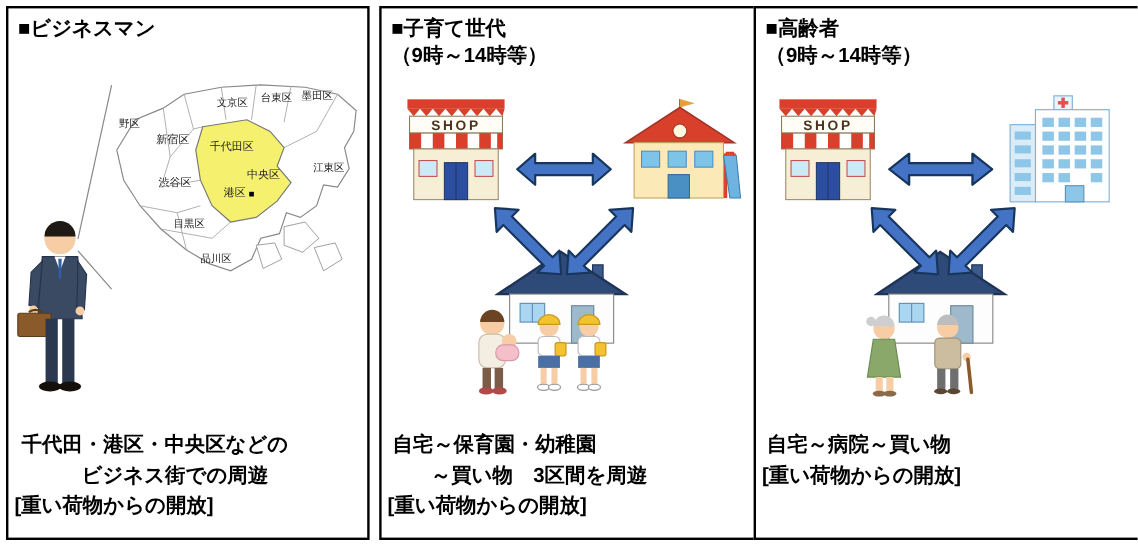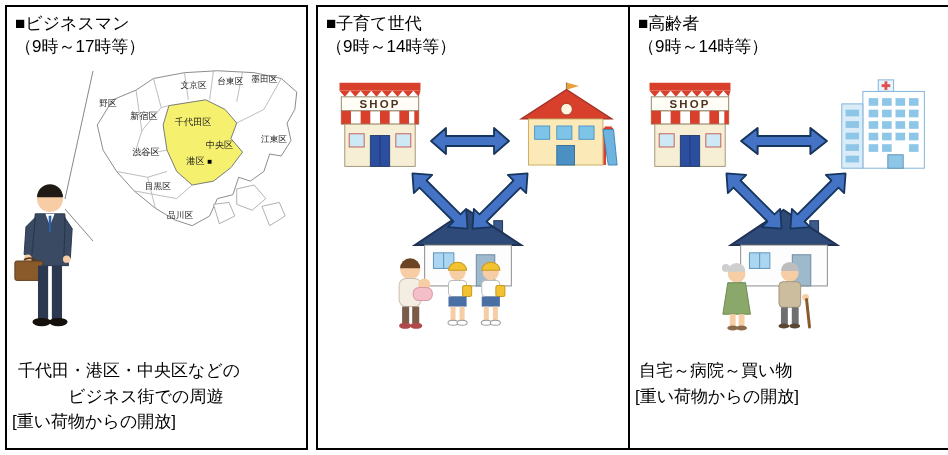--- a/index.html
+++ b/index.html
@@ -3,22 +3,22 @@
 <meta charset="utf-8">
 <style>
   *{margin:0;padding:0;box-sizing:border-box}
   html,body{width:948px;height:455px}
   body{background:#fff;font-family:"Liberation Sans","DejaVu Sans",sans-serif;color:#000;position:relative;overflow:hidden}
   .stage{position:absolute;left:0;top:0;width:948px;height:455px;background:#fff}
   .panel{position:absolute;top:5px;height:445px;background:#fff;border:2px solid #000}
   #panel1{left:5px;width:303px}
   #panel2{left:316px;width:365px}
   #panel3{left:628px;width:366px}
-  .panel-title{position:absolute;top:6px;left:8px;font-size:17px;font-weight:400;line-height:1.35;z-index:3}
-  .caption{position:absolute;top:351px;left:5px;right:4px;font-size:17px;font-weight:400;line-height:1.5;z-index:3}
+  .panel-title{position:absolute;top:6px;left:8px;font-size:17px;font-weight:700;line-height:1.35;z-index:3}
+  .caption{position:absolute;top:351px;left:5px;right:4px;font-size:17px;font-weight:700;line-height:1.5;z-index:3}
   .abs{position:absolute}
   svg{display:block;overflow:visible}
   .arrow{z-index:2}
   .rot45{transform:rotate(45deg)}
   .rotm45{transform:rotate(-45deg)}
   .maptext{font-size:9.5px;fill:#222}
   .maptext-s{font-size:9px;fill:#222}
 </style>
 </head>
 <body>
@@ -54,21 +54,20 @@
       <rect x="66" y="51" width="19" height="32" fill="#9fb9cc" stroke="#6c8aa0"></rect>
     </symbol>
   </defs>
 </svg>
 
 <div class="stage">
 
   <section class="panel" id="panel1">
     <div class="panel-title">
       <div>■ビジネスマン</div>
-      <div>（9時～17時等）</div>
     </div>
 
     <svg class="abs" style="left:0;top:0" width="299" height="441" viewBox="0 0 299 441">
       <line x1="58" y1="192" x2="86" y2="64" stroke="#888" stroke-width="1"></line>
       <line x1="58" y1="202" x2="86" y2="234" stroke="#888" stroke-width="1"></line>
     </svg>
 
     <svg class="abs" style="left:84px;top:56px" width="214" height="184" viewBox="0 0 220 190">
       <path d="M6,64 L22,38 L46,28 L64,16 L96,10 L130,8 L168,10 L196,16 L212,30 L210,48 L202,62 L206,80 L196,96 L184,94 L178,112 L164,122 L152,118 L146,136 L130,140 L122,158 L104,168 L86,162 L66,150 L44,132 L26,112 L12,90 Z" fill="#ffffff" stroke="#888" stroke-width="1"></path>
       <path d="M64,16 L72,46 L80,44" fill="none" stroke="#aaa" stroke-width="0.8"></path>
@@ -193,20 +192,25 @@
         <rect x="93" y="25" width="18" height="16" rx="4" fill="#ffffff" stroke="#bbb"></rect>
         <rect x="107" y="30" width="9" height="11" rx="2" fill="#f2c230" stroke="#c89a20"></rect>
         <rect x="93" y="41" width="18" height="10" fill="#4a6fa5"></rect>
         <rect x="95" y="51" width="5" height="14" fill="#f6cda4"></rect>
         <rect x="104" y="51" width="5" height="14" fill="#f6cda4"></rect>
         <ellipse cx="97.5" cy="67" rx="5" ry="2.5" fill="#fff" stroke="#999"></ellipse>
         <ellipse cx="106.5" cy="67" rx="5" ry="2.5" fill="#fff" stroke="#999"></ellipse>
       </g>
     </svg>
 
+    <div class="caption">
+      <div style="margin-left:4px">自宅～保育園・幼稚園</div>
+      <div style="margin-left:36px">～買い物　3区間を周遊</div>
+      <div style="margin-left:0">[重い荷物からの開放]</div>
+    </div>
   </section>
 
   <section class="panel" id="panel3">
     <div class="panel-title">
       <div>■高齢者</div>
       <div>（9時～14時等）</div>
     </div>
 
     <svg class="abs" style="left:16px;top:74px" width="88" height="88" viewBox="0 0 100 100">
         <use href="#sym-shop"></use>

